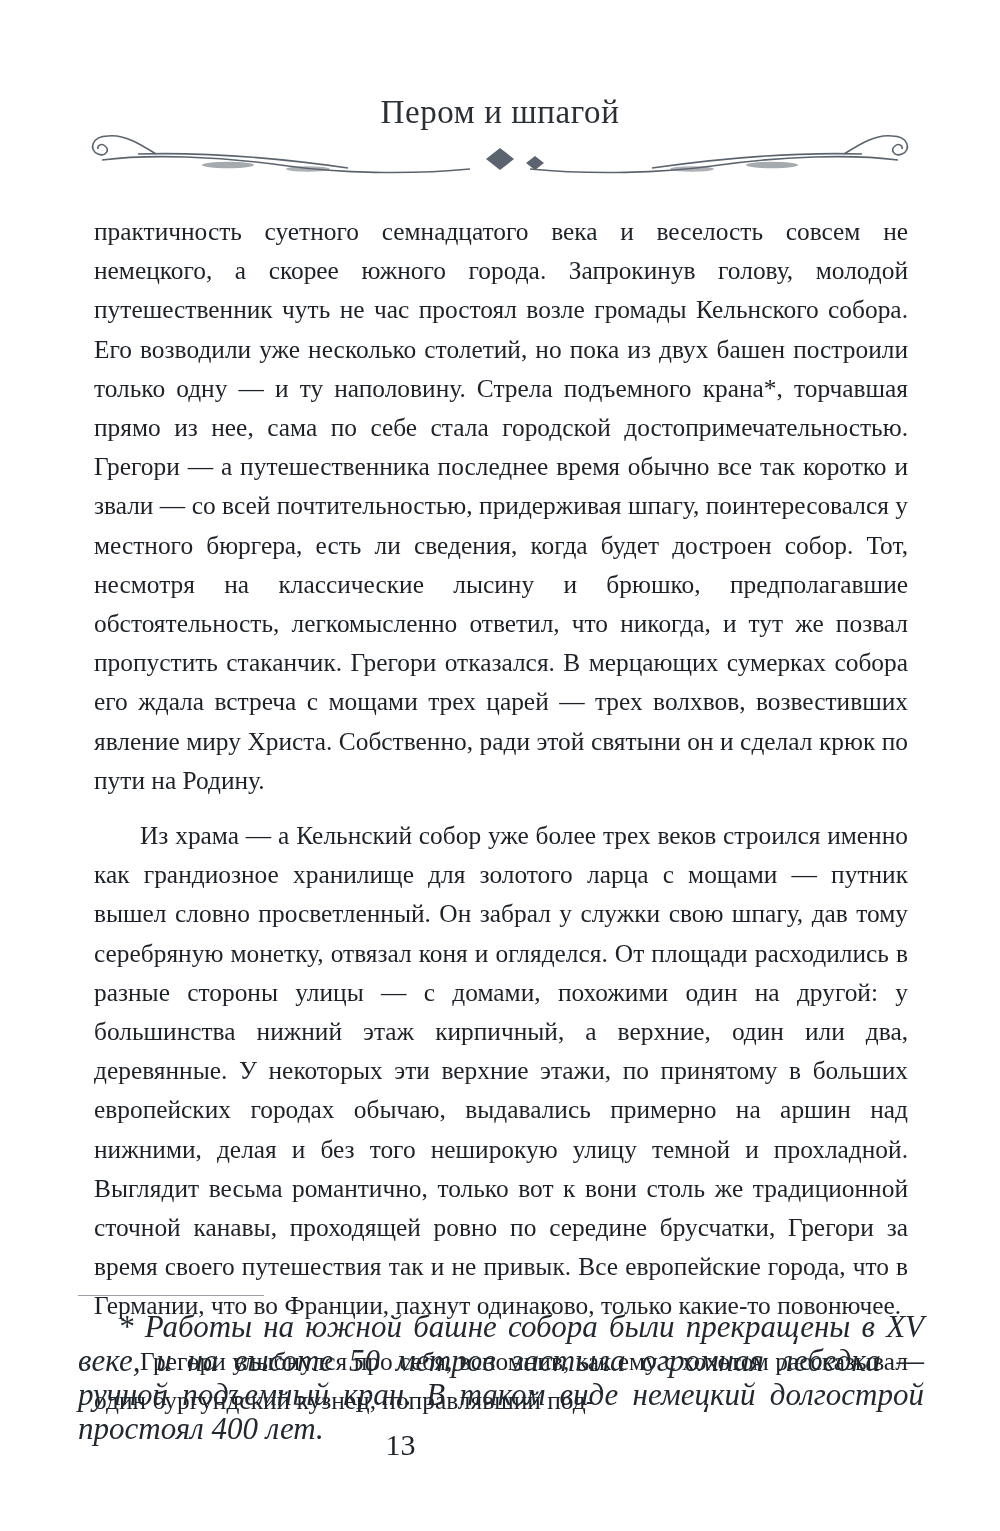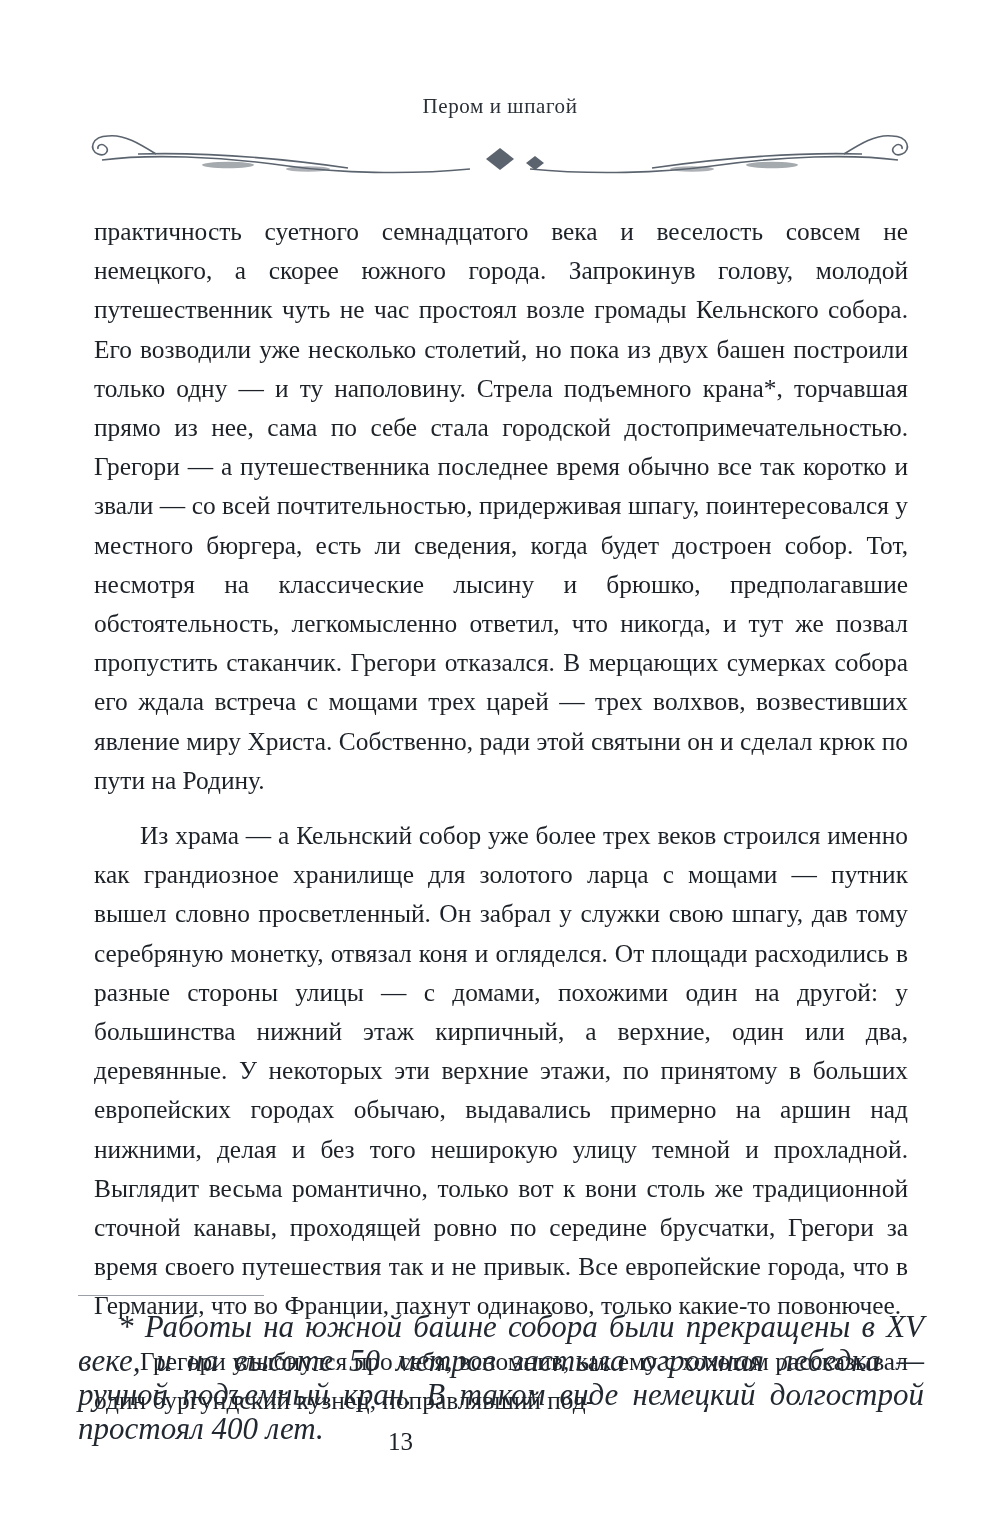--- a/index.html
+++ b/index.html
@@ -24,21 +24,21 @@
     top: 78px;
     width: 844px;
     height: 100px;
   }
   .running-head {
     position: absolute;
     left: 0;
     top: 16px;
     width: 100%;
     text-align: center;
-    font-size: 21px;
+    font-size: 33px;
     letter-spacing: 0.6px;
     color: #2a3036;
     font-family: "Liberation Serif", "DejaVu Serif", serif;
   }
   .ornament {
     position: absolute;
     left: 0;
     top: 46px;
     width: 844px;
     height: 56px;
@@ -88,21 +88,21 @@
     text-indent: 40px;
   }
 
   
   .folio {
     position: absolute;
     left: 0;
     top: 1428px;
     width: 801px;
     text-align: center;
-    font-size: 25px;
+    font-size: 30px;
     color: #1d2228;
   }
 </style>
 </head>
 <body>
 
 <div class="page">
 
   <div class="header-zone">
     <div class="running-head">Пером и шпагой</div>

